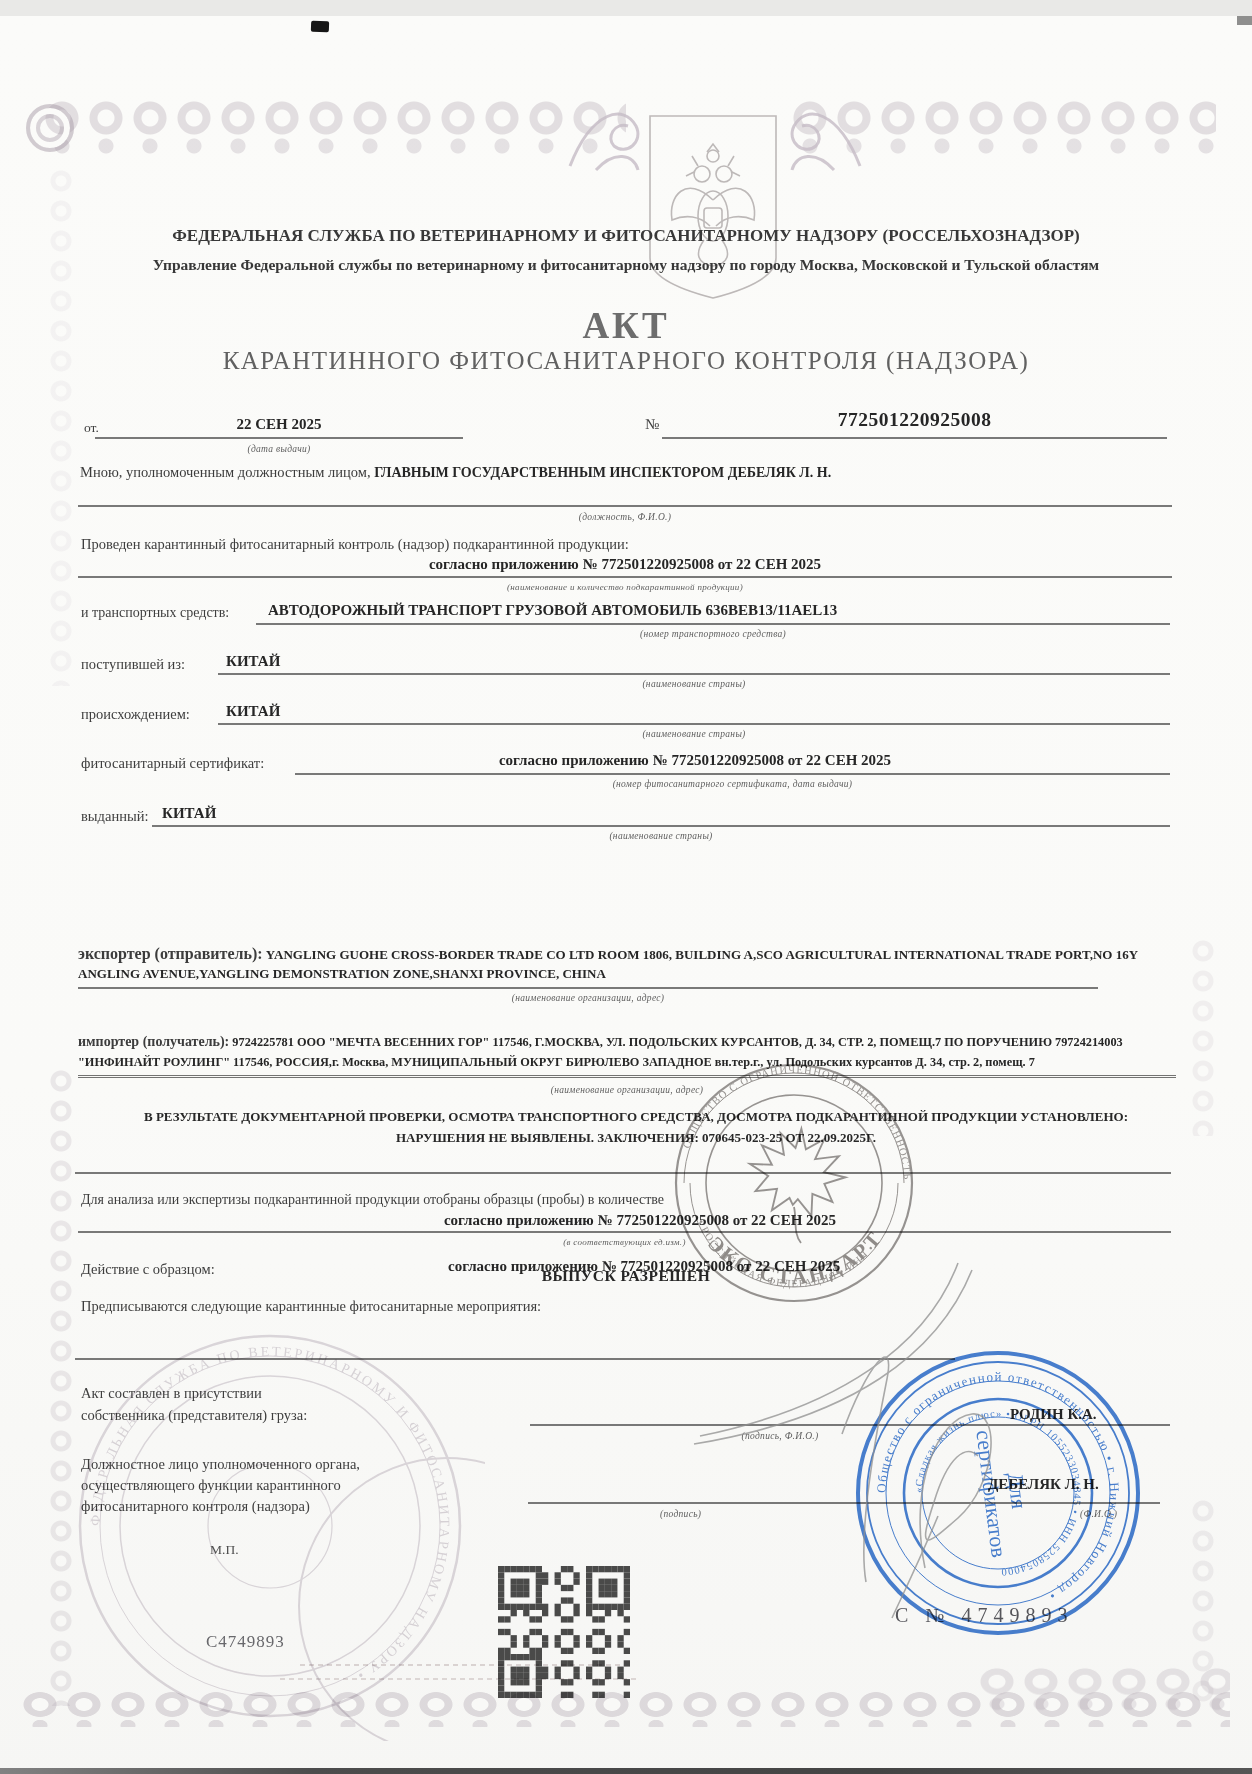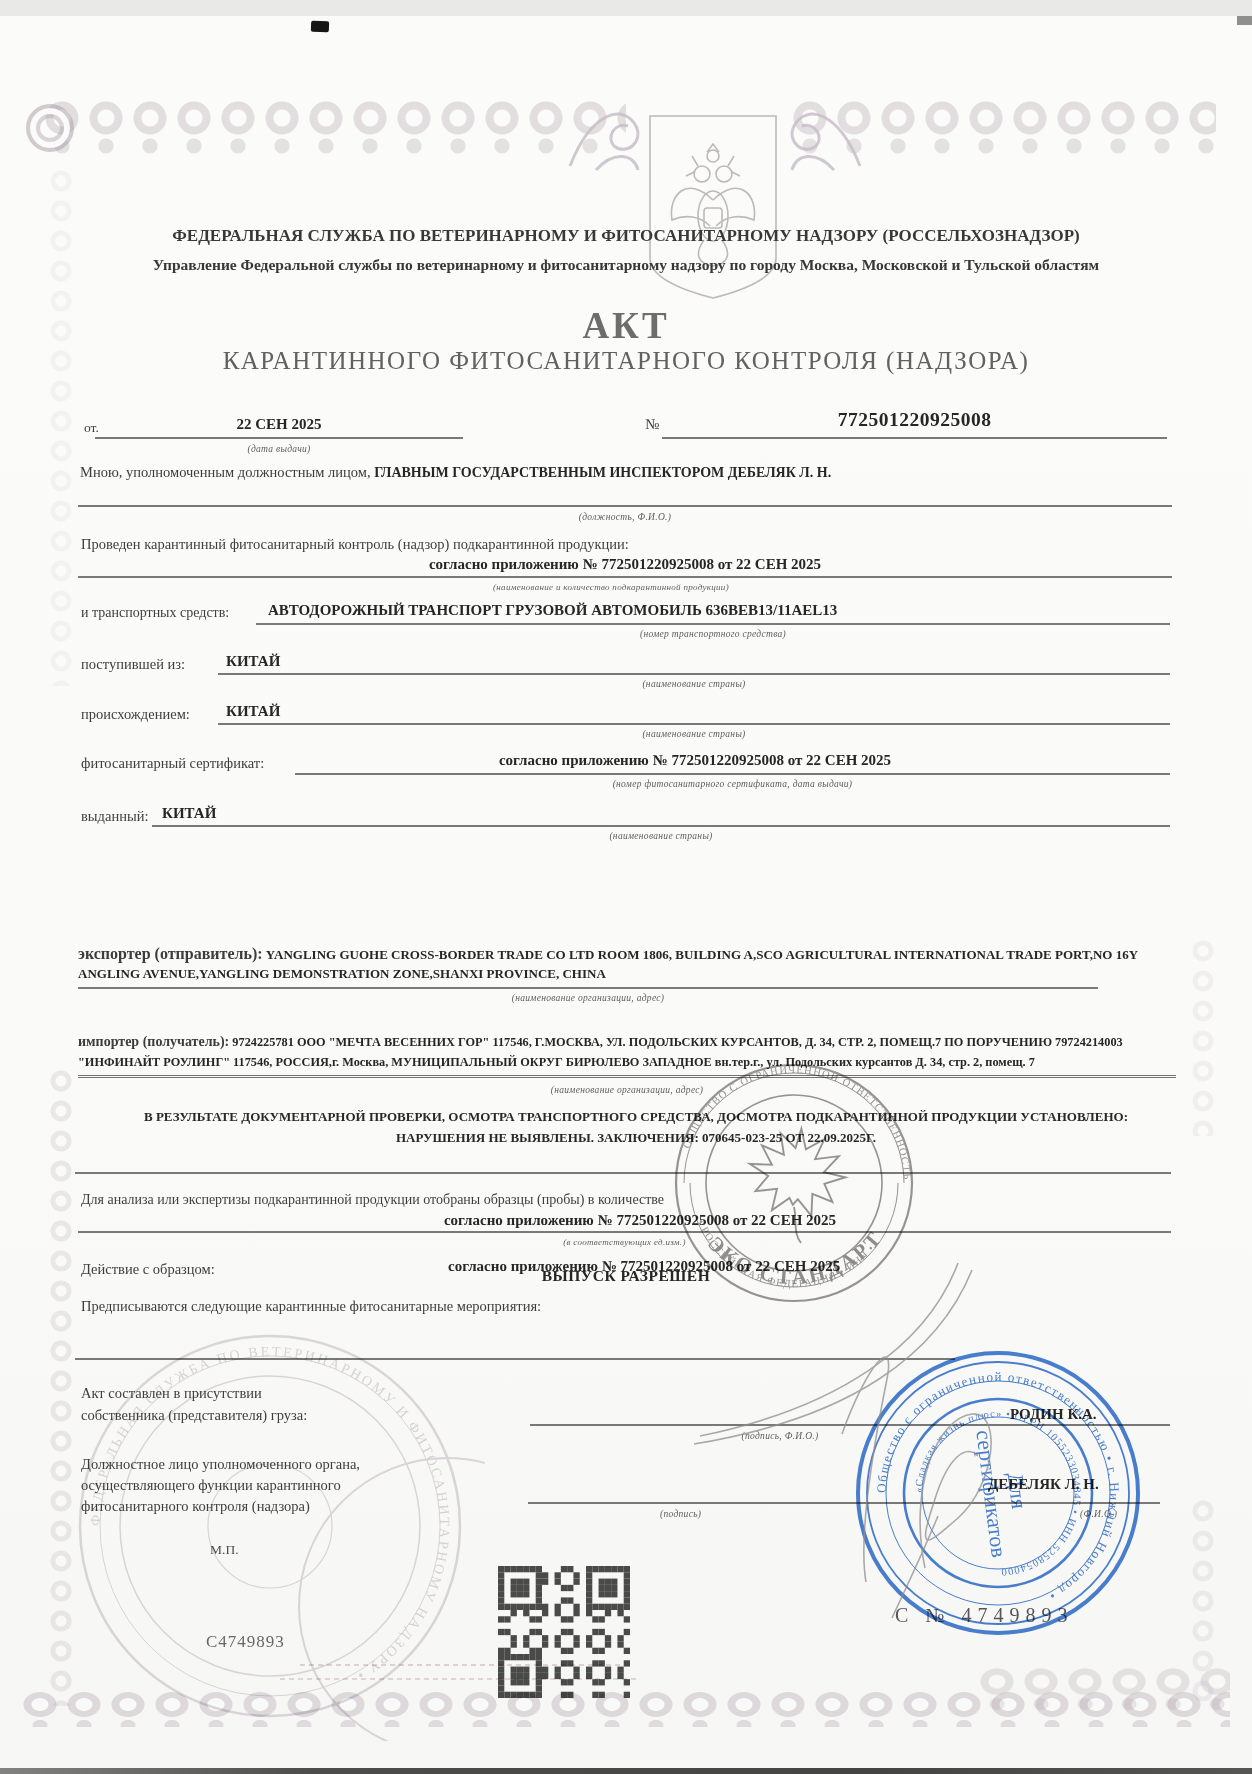--- a/index.html
+++ b/index.html
@@ -87,21 +87,21 @@
   <div class="abs" style="left:80px;top:448px;width:1094px;font-size:14.5px;">
     <span>Мною, уполномоченным должностным лицом,</span>
     <span class="val" style="font-size:14px;">ГЛАВНЫМ ГОСУДАРСТВЕННЫМ ИНСПЕКТОРОМ ДЕБЕЛЯК Л. Н.</span>
   </div>
   <div class="abs ul" style="left:78px;top:489px;width:1094px;"></div>
   <div class="abs cap" style="left:78px;top:496px;width:1094px;">(должность, Ф.И.О.)</div>
 
   <div class="abs lbl" style="left:81px;top:520px;">Проведен карантинный фитосанитарный контроль (надзор) подкарантинной продукции:</div>
   <div class="abs center val" style="left:78px;top:540px;width:1094px;font-size:15px;">согласно приложению № 772501220925008 от 22 СЕН 2025</div>
   <div class="abs ul" style="left:78px;top:560px;width:1094px;"></div>
-  <div class="abs cap" style="left:64px;top:566px;width:1094px;font-size:9px;">(наименование и количество подкарантинной продукции)</div>
+  <div class="abs cap" style="left:78px;top:566px;width:1094px;font-size:9px;">(наименование и количество подкарантинной продукции)</div>
 
   <div class="abs lbl" style="left:81px;top:589px;font-size:14px;">и транспортных средств:</div>
   <div class="abs val" style="left:268px;top:586px;font-size:15px;">АВТОДОРОЖНЫЙ ТРАНСПОРТ ГРУЗОВОЙ АВТОМОБИЛЬ 636BEB13/11AEL13</div>
   <div class="abs ul" style="left:256px;top:607px;width:914px;"></div>
   <div class="abs cap" style="left:256px;top:613px;width:914px;">(номер транспортного средства)</div>
 
   <div class="abs lbl" style="left:81px;top:640px;">поступившей из:</div>
   <div class="abs val" style="left:226px;top:637px;font-size:15px;">КИТАЙ</div>
   <div class="abs ul" style="left:218px;top:657px;width:952px;"></div>
   <div class="abs cap" style="left:218px;top:663px;width:952px;">(наименование страны)</div>

